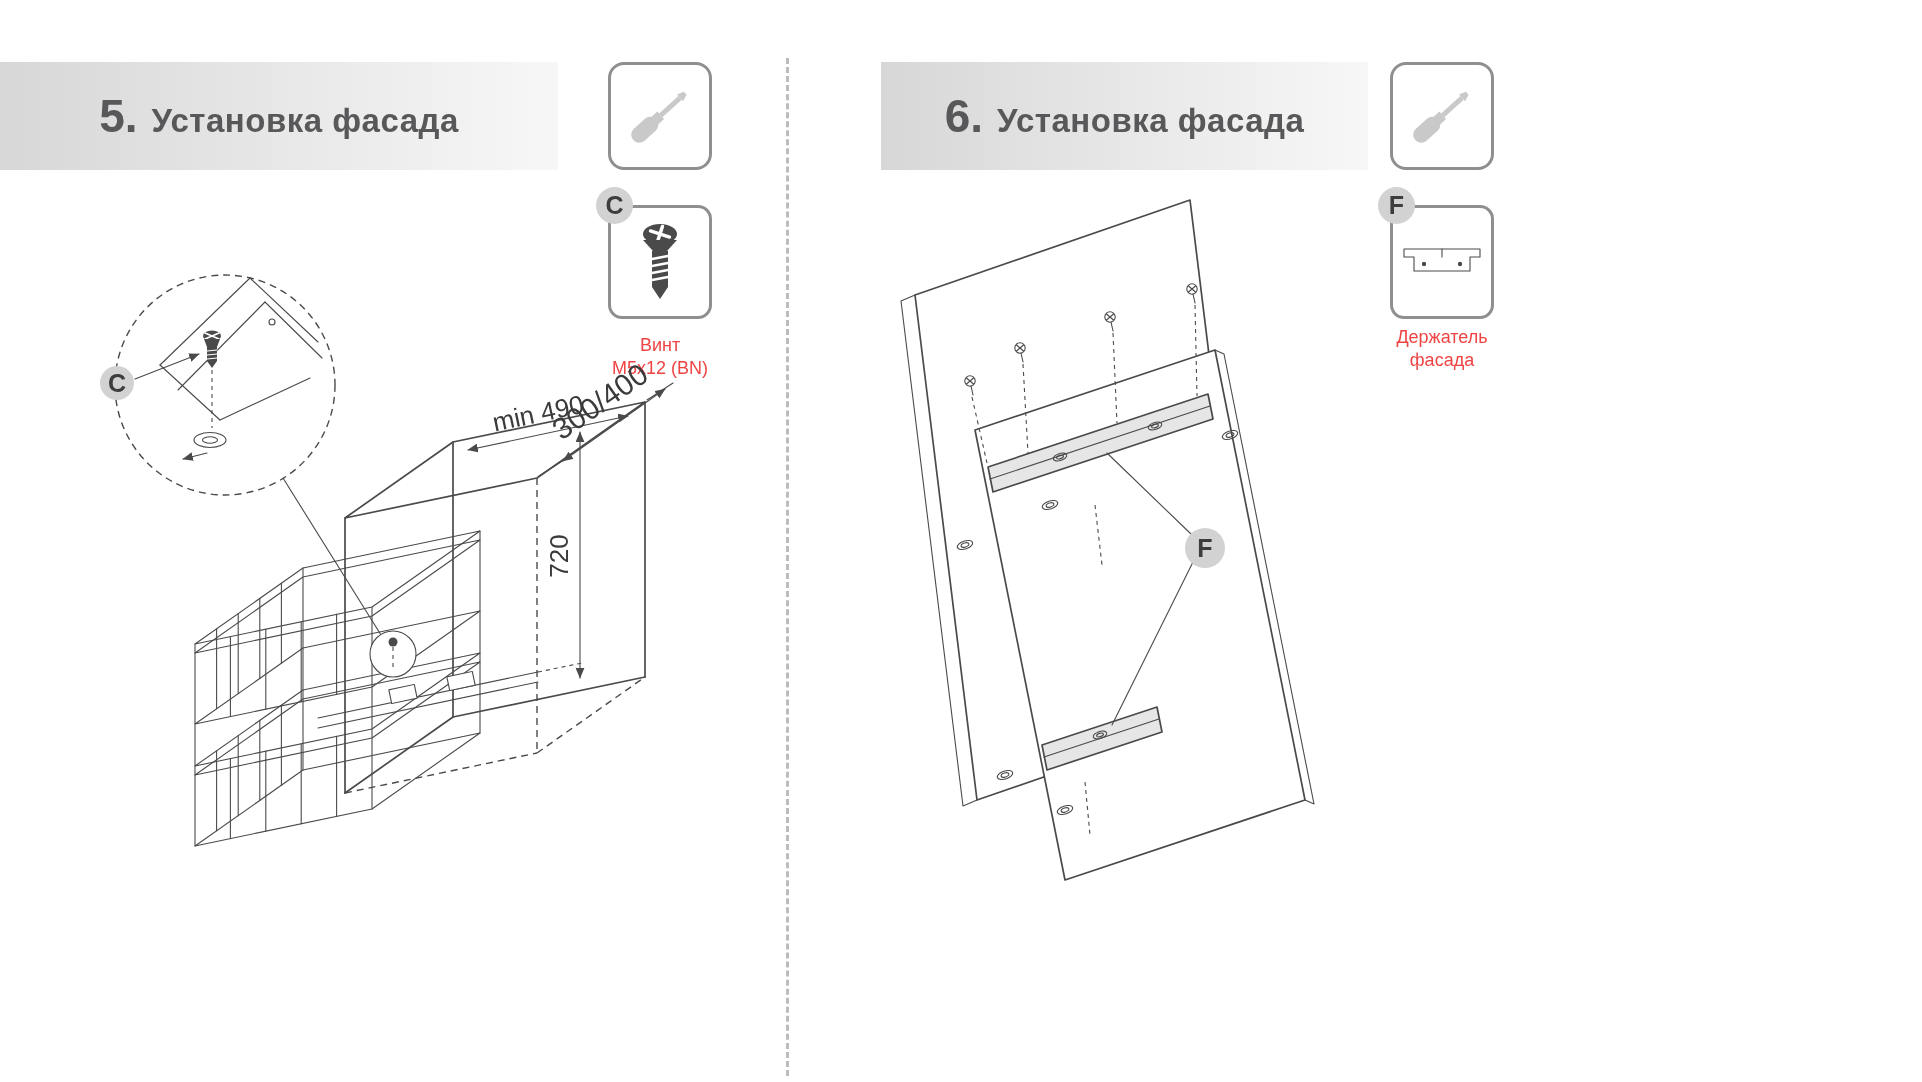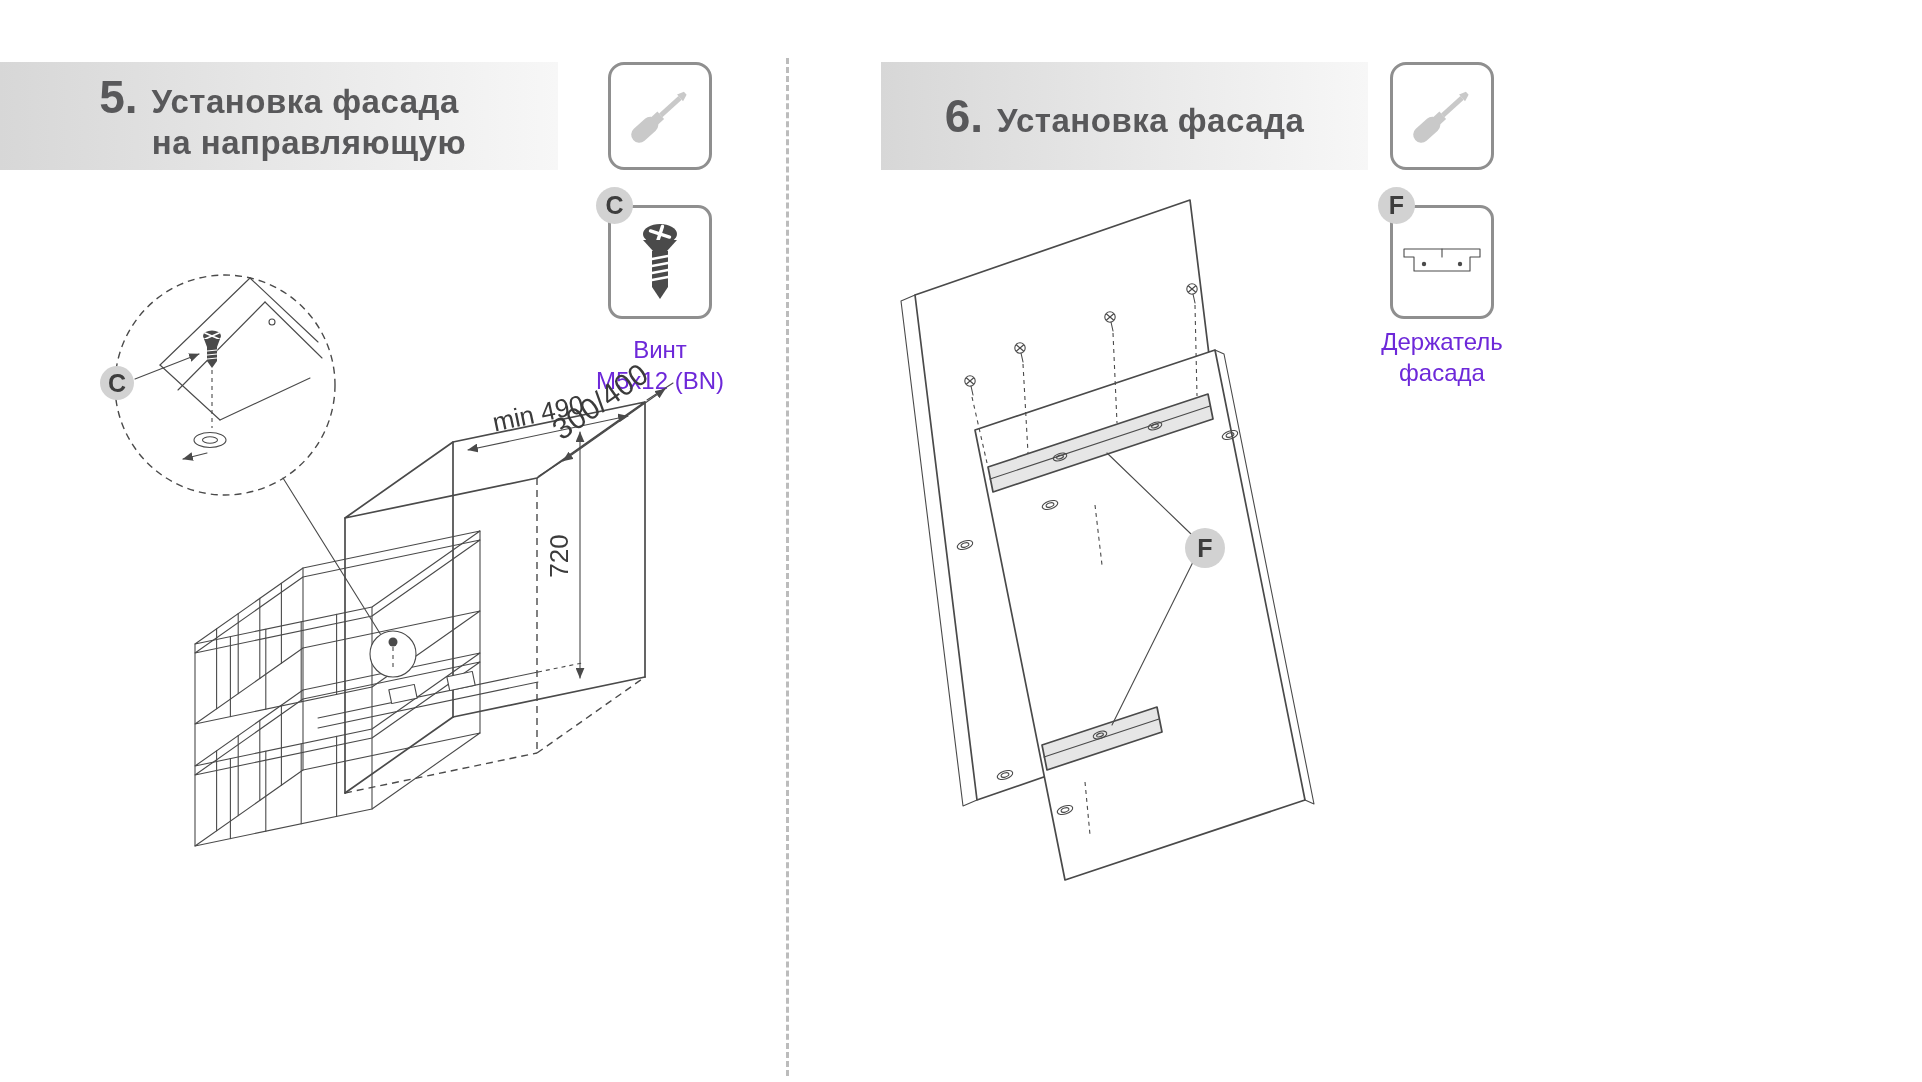--- a/index.html
+++ b/index.html
@@ -38,21 +38,21 @@
     border:3px solid #8f8f8f;border-radius:14px;
     display:flex;align-items:center;justify-content:center;z-index:1;
   }
   .part-label-circle{
     position:absolute;width:37px;height:37px;border-radius:50%;
     background:var(--label-circle-bg);color:#3d3d3d;
     font-weight:700;font-size:25px;
     display:flex;align-items:center;justify-content:center;z-index:3;
   }
   .part-caption{
-    position:absolute;text-align:center;font-size:24px;color:#6d28d9;line-height:1.3;
+    position:absolute;text-align:center;font-size:18px;color:#ef4444;line-height:1.3;
   }
   .divider{position:absolute;left:786px;top:58px;height:1018px;border-left:3px dashed var(--divider)}
   svg{position:absolute}
   .ln{fill:none;stroke:var(--line);stroke-width:1.7;stroke-linejoin:round;stroke-linecap:round}
   .lnt{fill:none;stroke:var(--line);stroke-width:1.1;stroke-linejoin:round;stroke-linecap:round}
   .lnd{fill:none;stroke:var(--line);stroke-width:1.4;stroke-dasharray:7 5}
   .lndt{fill:none;stroke:var(--line);stroke-width:1.1;stroke-dasharray:4 4}
   .fillw{fill:#fff}
   .fillbr{fill:var(--bracket-fill)}
   .dkfill{fill:var(--line);stroke:none}
@@ -67,21 +67,20 @@
 
 <div id="page">
 
   <section>
 
     <div class="band" style="left:0;width:558px">
       <div class="band-line">
         <span class="step-num">5.</span>
         <span class="step-title">Установка фасада</span>
       </div>
-      <div class="band-line band-line2 step-title">на направляющую</div>
     </div>
 
     <div class="tool-box" style="left:608px;top:62px">
       <svg width="86" height="86" viewBox="0 0 86 86" style="position:static">
         <g fill="var(--tool-icon)" transform="rotate(-42 43 43)">
           <rect x="7" y="35" width="31" height="16" rx="8"></rect>
           <rect x="36" y="38" width="8" height="10"></rect>
           <rect x="44" y="40.5" width="26" height="5"></rect>
           <path d="M70 38.5 L77 41 L77 45 L70 47.5 Z"></path>
         </g>

